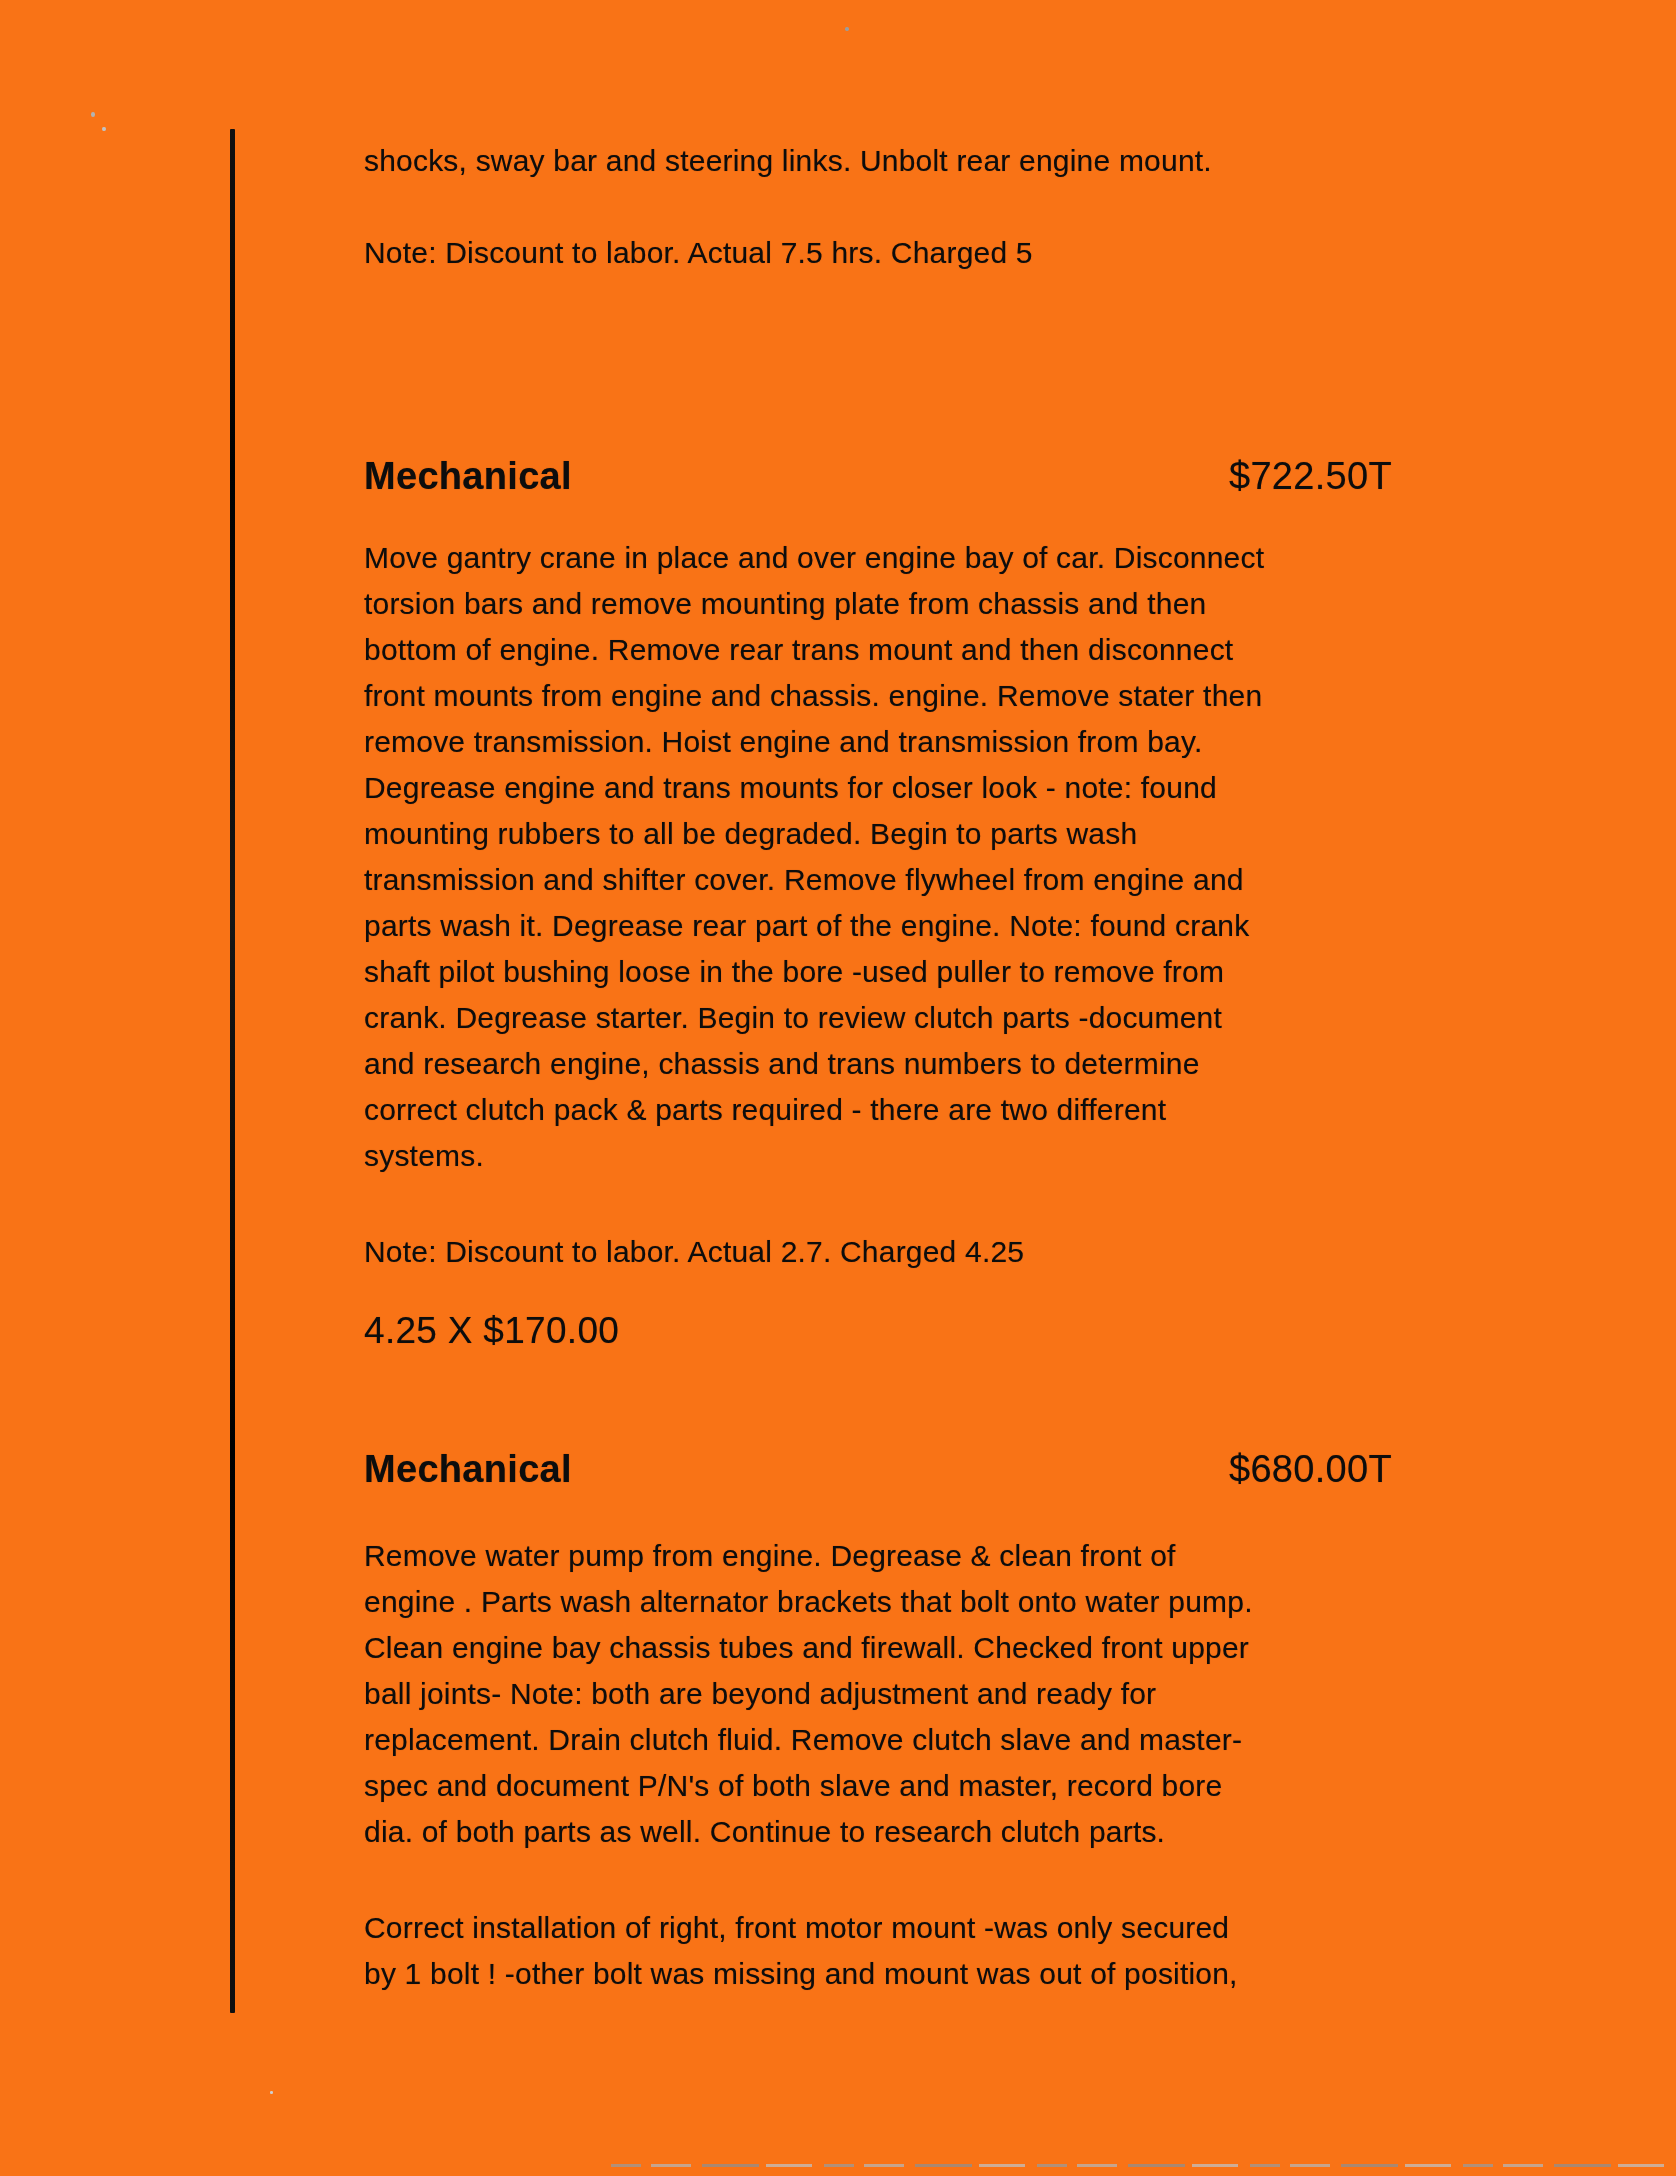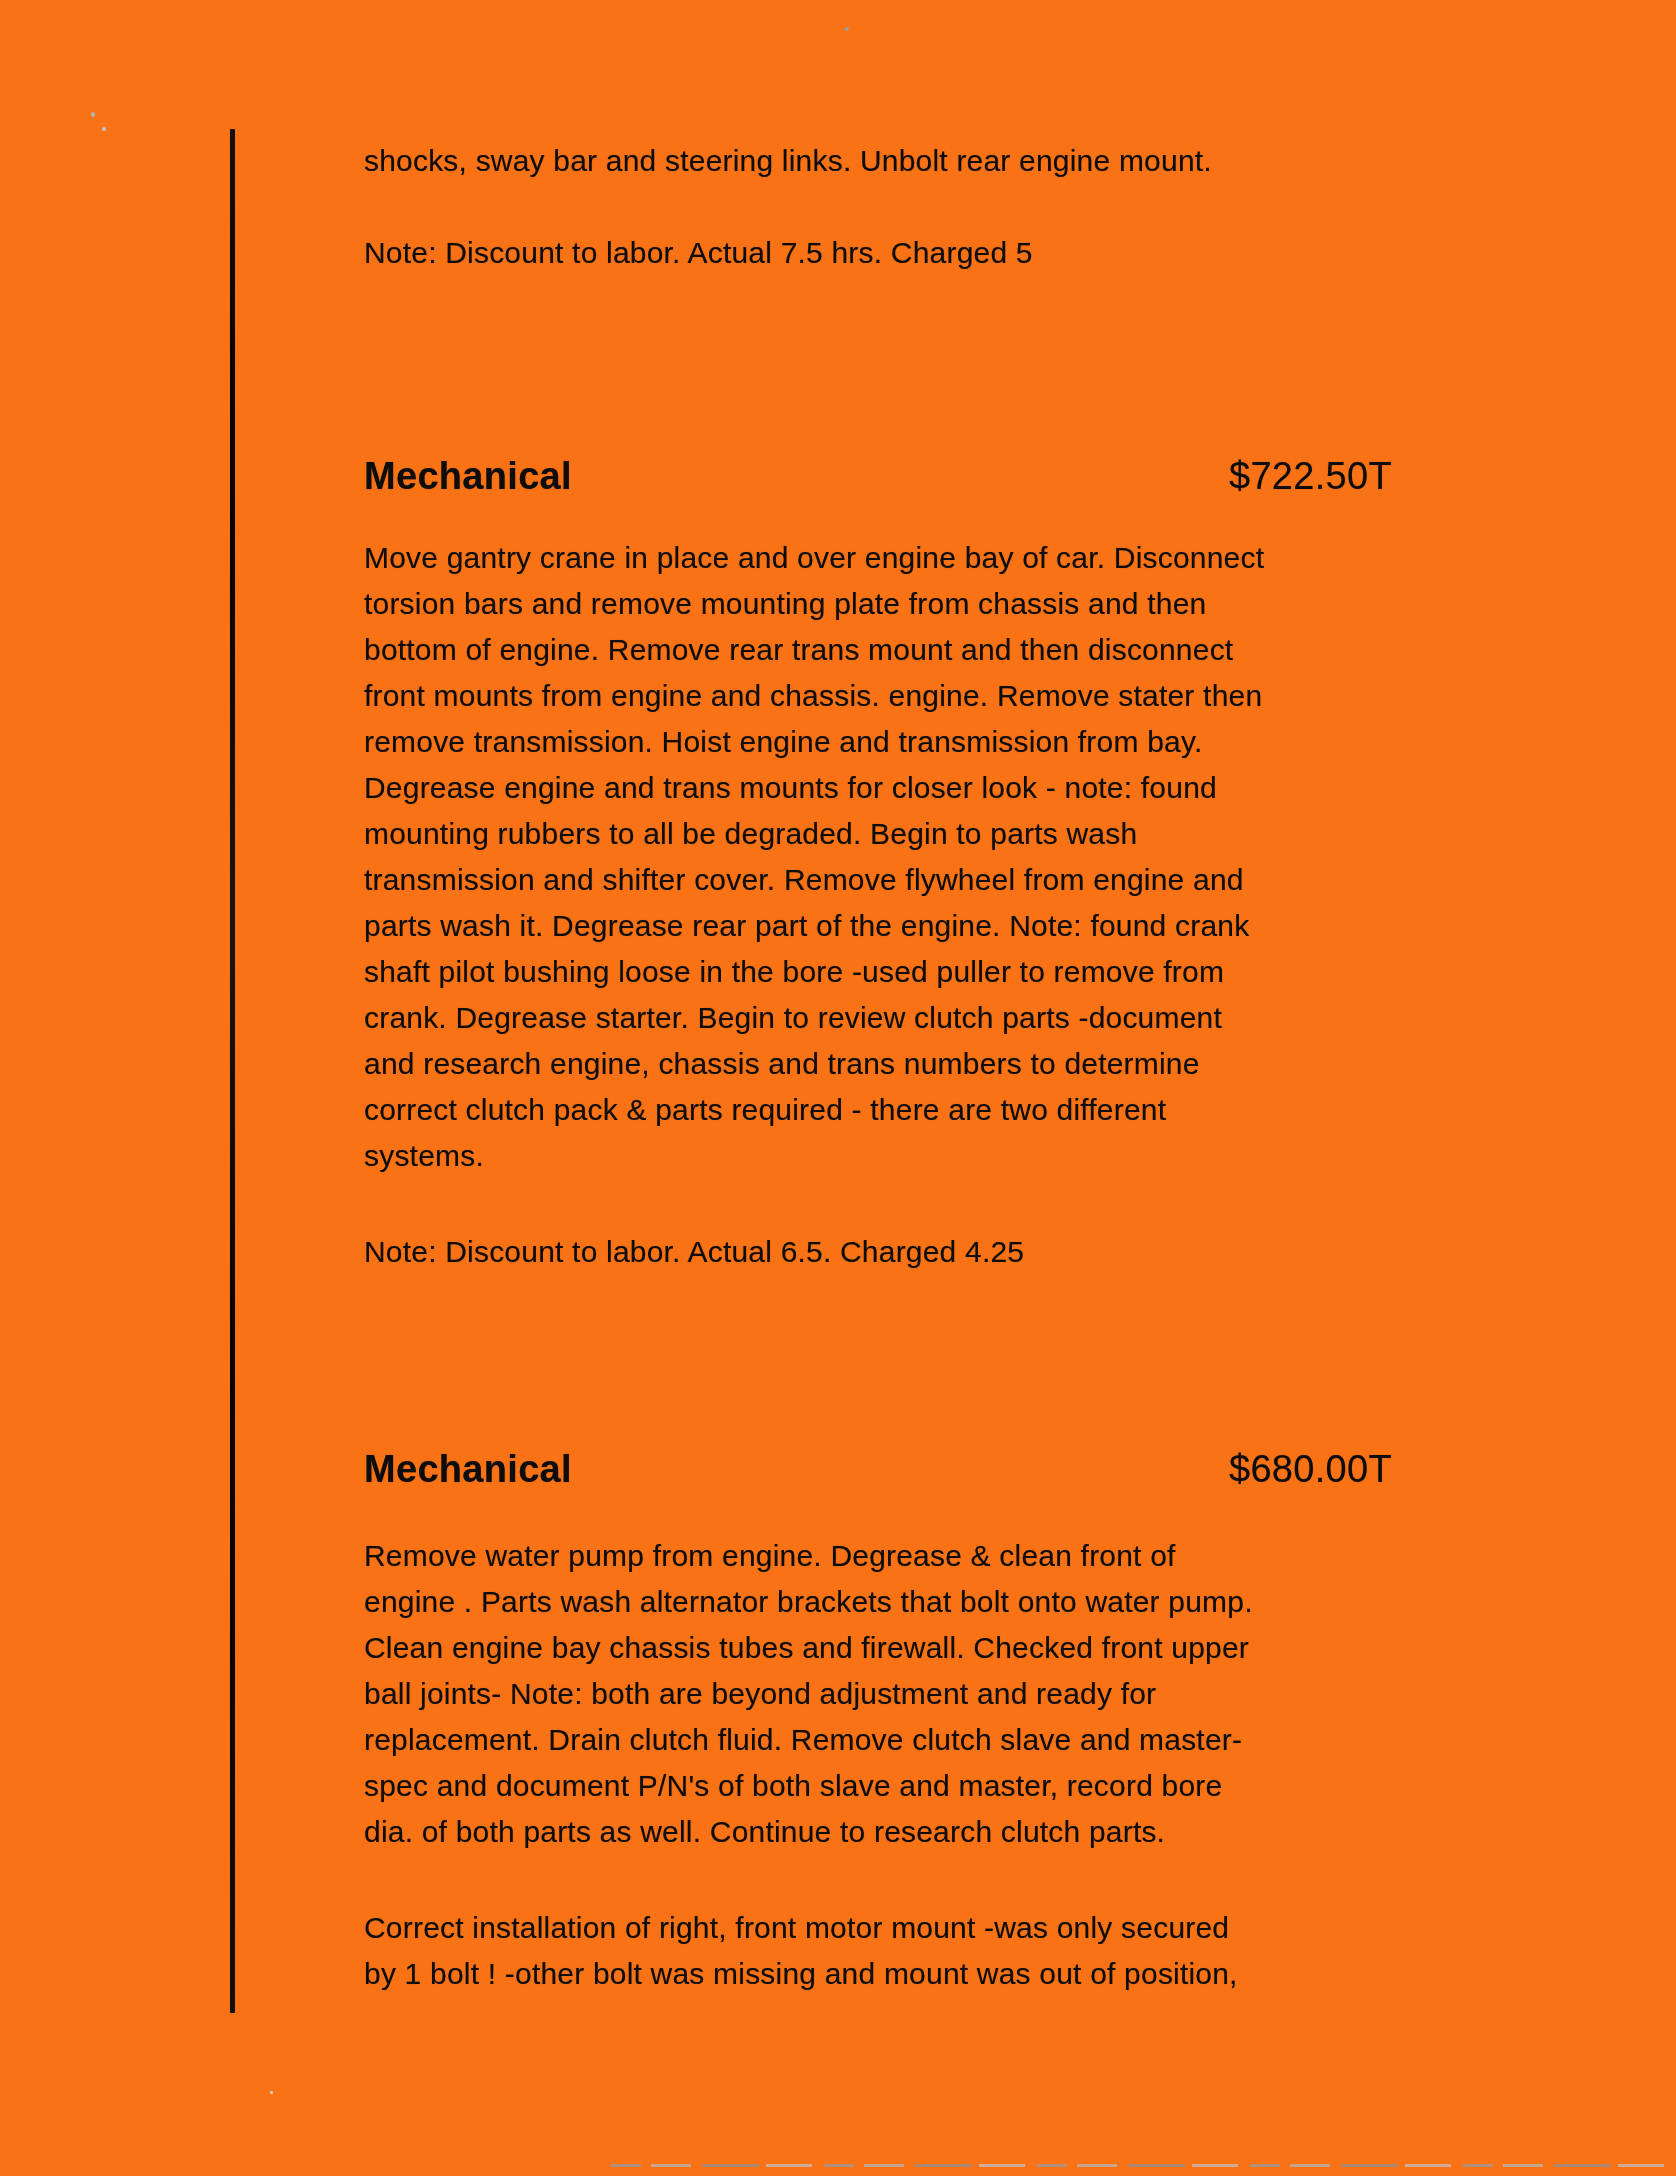--- a/index.html
+++ b/index.html
@@ -128,22 +128,23 @@
 Degrease engine and trans mounts for closer look - note: found
 mounting rubbers to all be degraded. Begin to parts wash
 transmission and shifter cover. Remove flywheel from engine and
 parts wash it. Degrease rear part of the engine. Note: found crank
 shaft pilot bushing loose in the bore -used puller to remove from
 crank. Degrease starter. Begin to review clutch parts -document
 and research engine, chassis and trans numbers to determine
 correct clutch pack &amp; parts required - there are two different
 systems.</div>
 
-  <div class="txt" style="top:1229px">Note: Discount to labor. Actual 6.5. Charged 4.25</div>
+  <div class="txt" style="top:1229px">Note: Discount to labor. Actual 2.7. Charged 4.25</div>
 
+  <div class="txt qty" style="top:1308px">4.25 X $170.00</div>
 
   <div class="heading-row" style="top:1448px">
     <span class="heading-title">Mechanical</span>
     <span class="heading-amount">$680.00T</span>
   </div>
 
   <div class="txt" style="top:1533px">Remove water pump from engine. Degrease &amp; clean front of
 engine . Parts wash alternator brackets that bolt onto water pump.
 Clean engine bay chassis tubes and firewall. Checked front upper
 ball joints- Note: both are beyond adjustment and ready for

